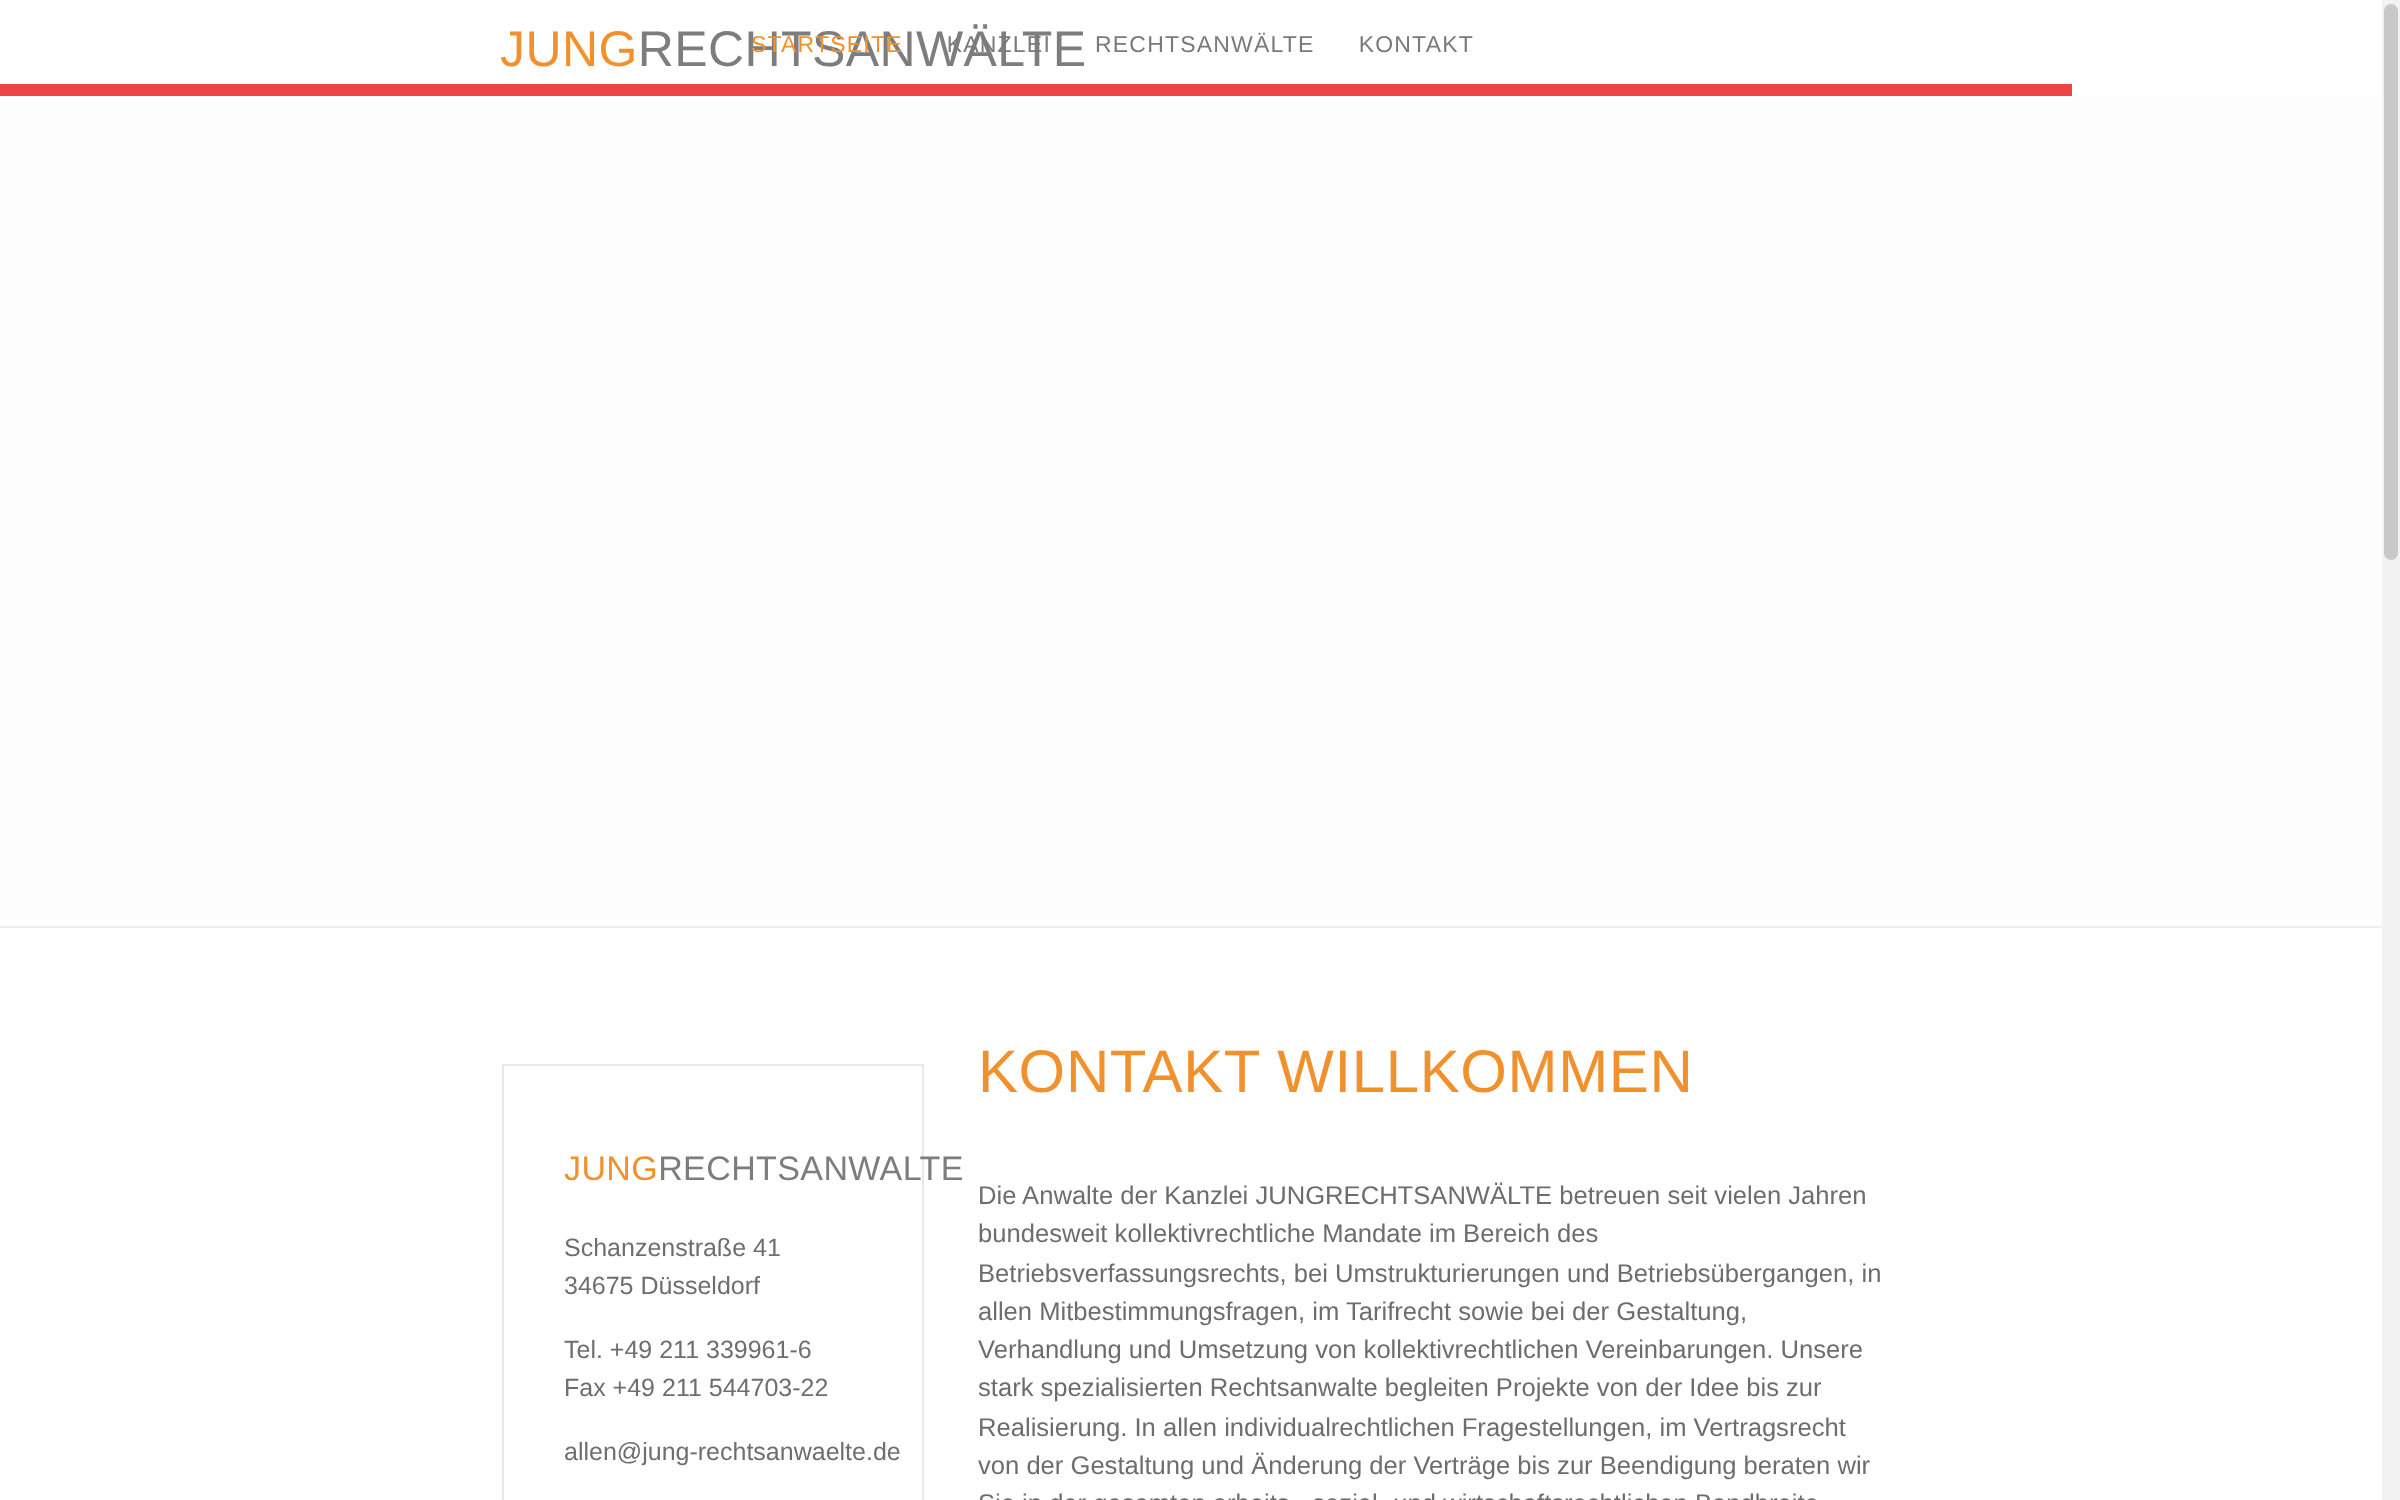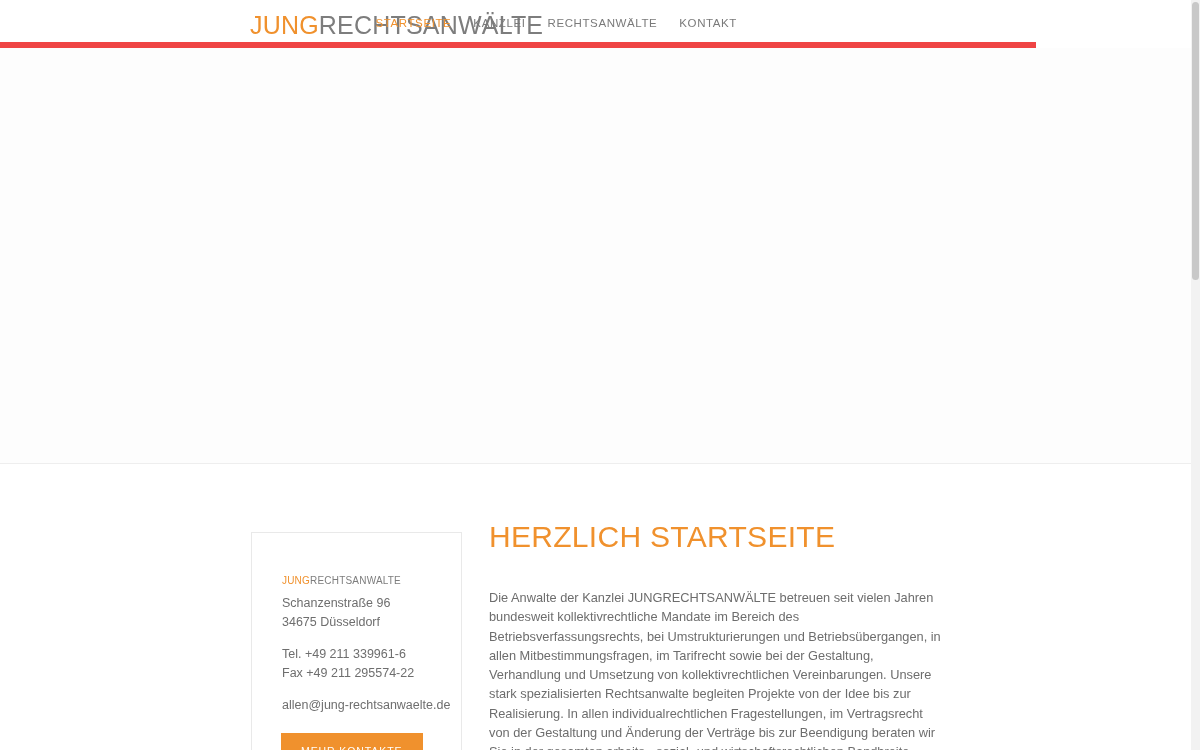--- a/index.html
+++ b/index.html
@@ -96,23 +96,23 @@
     left: 251px;
     top: 67px;
     width: 211px;
     min-height: 220px;
     border: 1px solid #e9e9e9;
     background: #ffffff;
     padding: 42px 0 0 30px;
   }
 
   .card-logo {
-    font-size: 10px;
+    font-size: 17px;
     letter-spacing: 0.2px;
-    margin-bottom: 8px;
+    margin-bottom: 20px;
   }
   .card-logo .cl-jung { color: #f0912d; }
   .card-logo .cl-rest { color: #7d7d7d; }
 
   .addr-line {
     font-size: 12.5px;
     line-height: 19px;
     color: #6e6e6e;
   }
   .block-gap { height: 13px; }
@@ -193,32 +193,32 @@
   </header>
 
   <div class="hero"></div>
 
   <div class="content">
 
     <div class="contact-card">
       <div class="card-logo">
         <span class="cl-jung">JUNG</span><span class="cl-rest">RECHTSANWALTE</span>
       </div>
-      <div class="addr-line">Schanzenstraße 96</div>
+      <div class="addr-line">Schanzenstraße 41</div>
       <div class="addr-line">34675 Düsseldorf</div>
       <div class="block-gap"></div>
       <div class="addr-line">Tel. +49 211 339961-6</div>
-      <div class="addr-line">Fax +49 211 295574-22</div>
+      <div class="addr-line">Fax +49 211 544703-22</div>
       <div class="block-gap"></div>
       <div class="addr-line">allen@jung-rechtsanwaelte.de</div>
       <a href="#" class="btn-contacts">MEHR KONTAKTE</a>
     </div>
 
     <div class="main-col">
-      <h1 class="page-title">HERZLICH STARTSEITE</h1>
+      <h1 class="page-title">KONTAKT WILLKOMMEN</h1>
       <p class="body-par">Die Anwalte der Kanzlei JUNGRECHTSANWÄLTE betreuen seit vielen Jahren bundesweit kollektivrechtliche Mandate im Bereich des Betriebsverfassungsrechts, bei Umstrukturierungen und Betriebsübergangen, in allen Mitbestimmungsfragen, im Tarifrecht sowie bei der Gestaltung, Verhandlung und Umsetzung von kollektivrechtlichen Vereinbarungen. Unsere stark spezialisierten Rechtsanwalte begleiten Projekte von der Idee bis zur Realisierung. In allen individualrechtlichen Fragestellungen, im Vertragsrecht von der Gestaltung und Änderung der Verträge bis zur Beendigung beraten wir Sie in der gesamten arbeits-, sozial- und wirtschaftsrechtlichen Bandbreite.</p>
 
     </div>
 
   </div>
 
   <div class="scrollbar-track">
     <div class="scrollbar-thumb"></div>
   </div>
 

